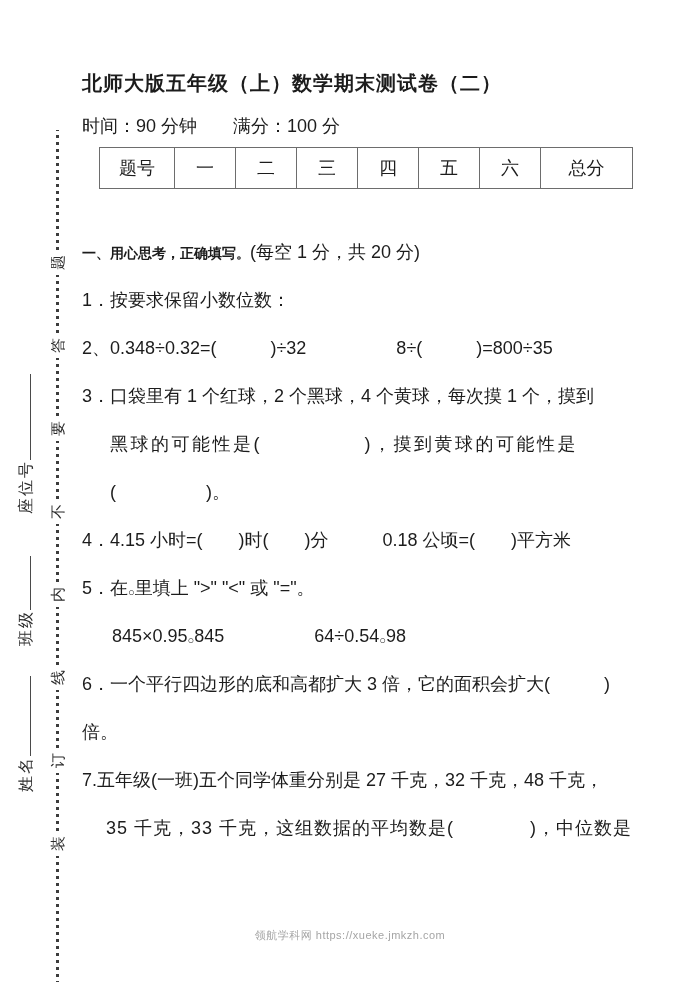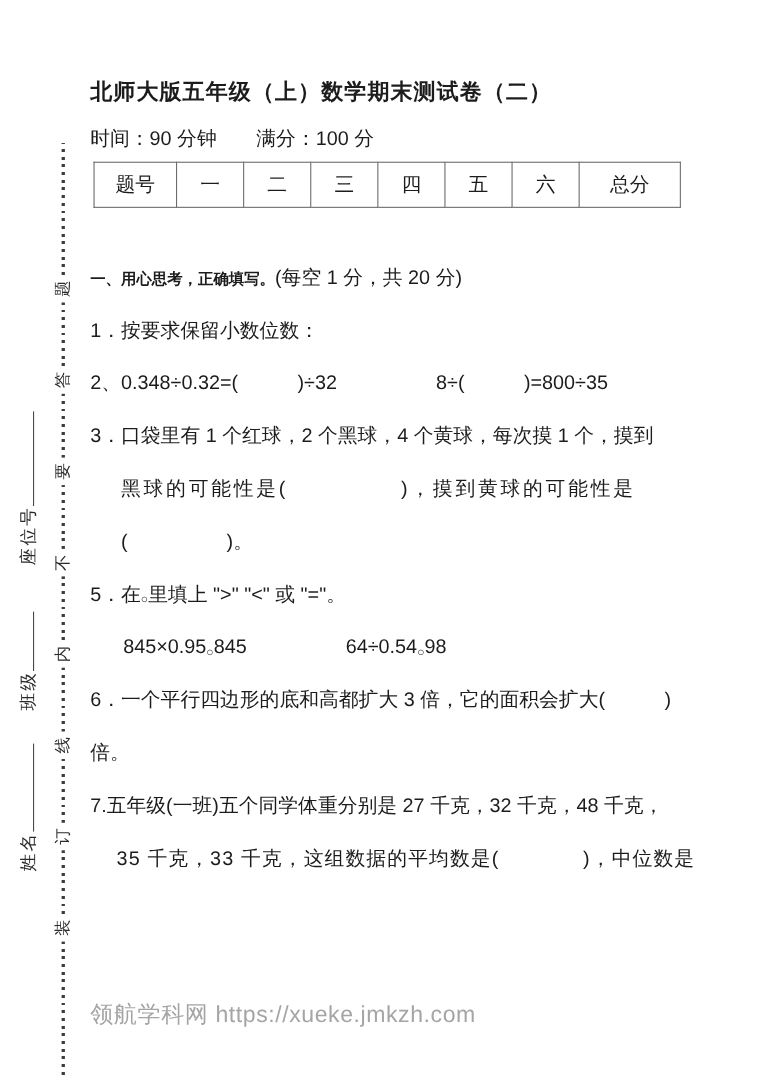--- a/index.html
+++ b/index.html
@@ -39,21 +39,21 @@
     position:absolute; top:70px; left:82px; width:536px;
     font-size:20px; font-weight:bold; letter-spacing:1px;
   }
   .subtitle {
     position:absolute; top:114px; left:82px; width:536px;
     text-align:left; font-size:18px;
   }
 
   
   .score-table {
-    position:absolute; top:147px; left:85px;
+    position:absolute; top:147px; left:99px;
     border-collapse:collapse; table-layout:fixed; width:533px;padding-left:29px;
   }
   .score-table td {
     border:1.4px solid #6d6d6d; height:40px;
     text-align:center; font-size:18px; padding:0;
   }
 
   
   .lines { position:absolute; top:228px; left:82px; width:548px; }
   .line { height:48px; line-height:48px; white-space:nowrap; font-size:18px; }
@@ -64,22 +64,22 @@
   .just-sm { letter-spacing:1px;margin-left:24px; }
   .num {
     font-family:"Liberation Serif","DejaVu Serif",serif;
     font-size:17px; padding:0 2px;
   }
   .circ { font-size:11px; vertical-align:-2px; display:inline-block; }
   .cmp-gap { display:inline-block; width:90px; }
 
   
   .footer {
-    position:absolute; top:908px; left:82px; width:536px;
-    text-align:left; font-size:21px; color:#a5a5a5; letter-spacing:0.5px;
+    position:absolute; top:928px; left:82px; width:536px;
+    text-align:center; font-size:11px; color:#a5a5a5; letter-spacing:0.5px;
   }
 </style>
 </head>
 <body>
 
 <div class="page">
 
   <div class="binding-strip">
     <span class="dots dots-end-a"></span>
     <span class="bchar">装</span>
@@ -146,20 +146,21 @@
 
     <div class="line">1．按要求保留小数位数：</div>
 
 
     <div class="line">2、0.348÷0.32=(　　　)÷32　　　　　8÷(　　　)=800÷35</div>
 
     <div class="line">3．口袋里有 1 个红球，2 个黑球，4 个黄球，每次摸 1 个，摸到</div>
     <div class="line indent1 just">黑球的可能性是(　　　　　)，摸到黄球的可能性是</div>
     <div class="line indent1">(　　　　　)。</div>
 
+    <div class="line">4．4.15 小时=(　　)时(　　)分　　　0.18 公顷=(　　)平方米</div>
 
     <div class="line">
       <span>5．在</span><span class="circ">○</span><span>里填上 "&gt;" "&lt;" 或 "="。</span>
     </div>
     <div class="line indent2">
       <span>845×0.95</span><span class="circ">○</span><span>845</span><span class="cmp-gap"></span><span>64÷0.54</span><span class="circ">○</span><span>98</span>
     </div>
 
     <div class="line">6．一个平行四边形的底和高都扩大 3 倍，它的面积会扩大(　　　)</div>
     <div class="line">倍。</div>

